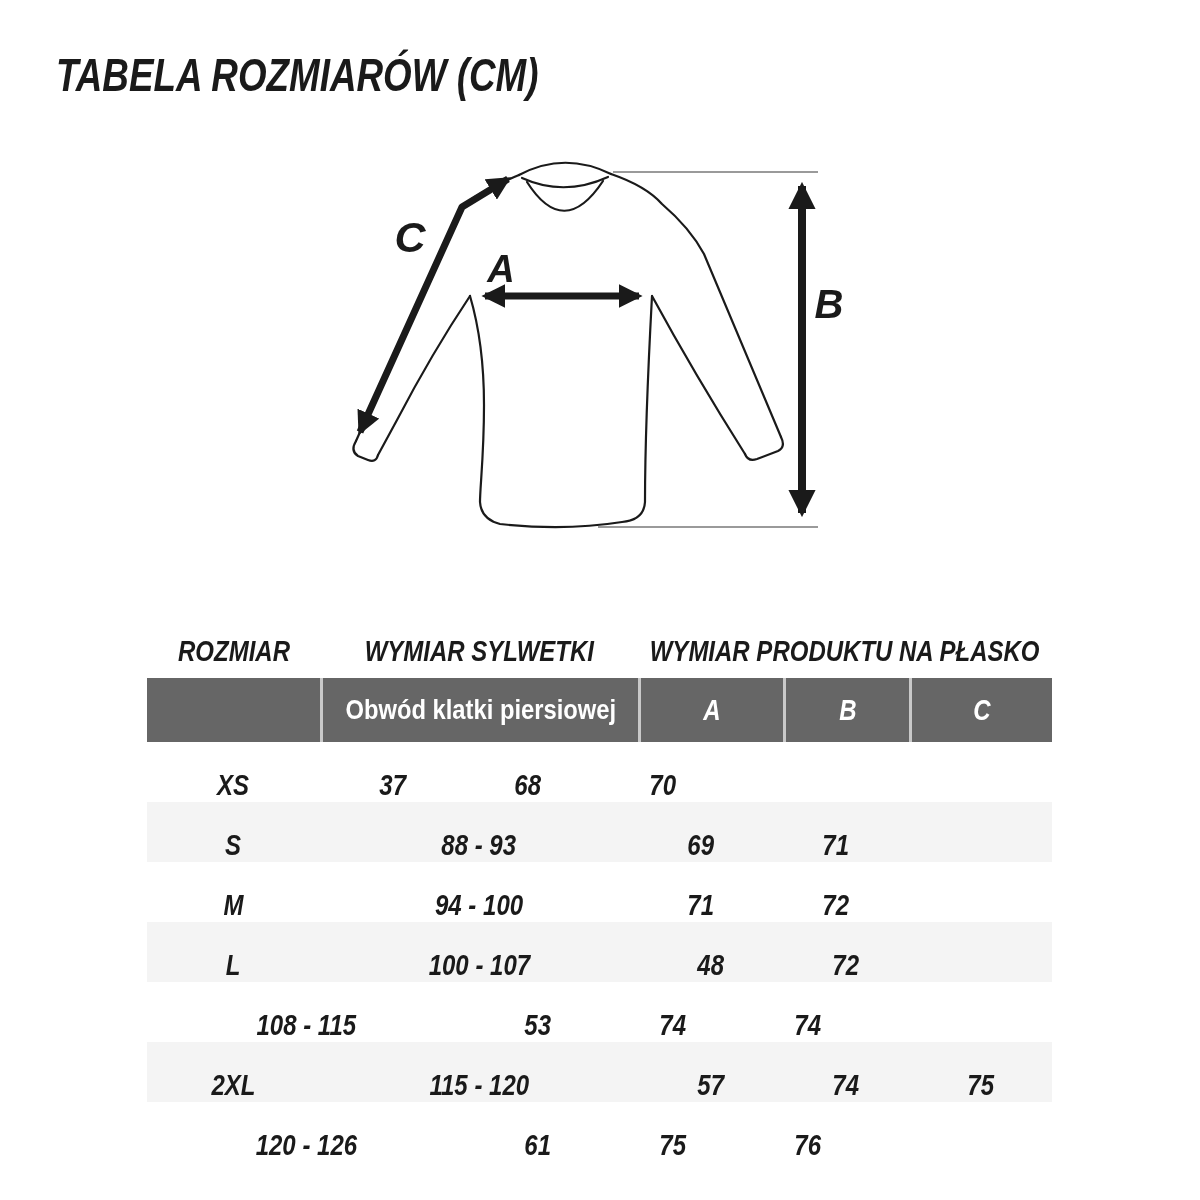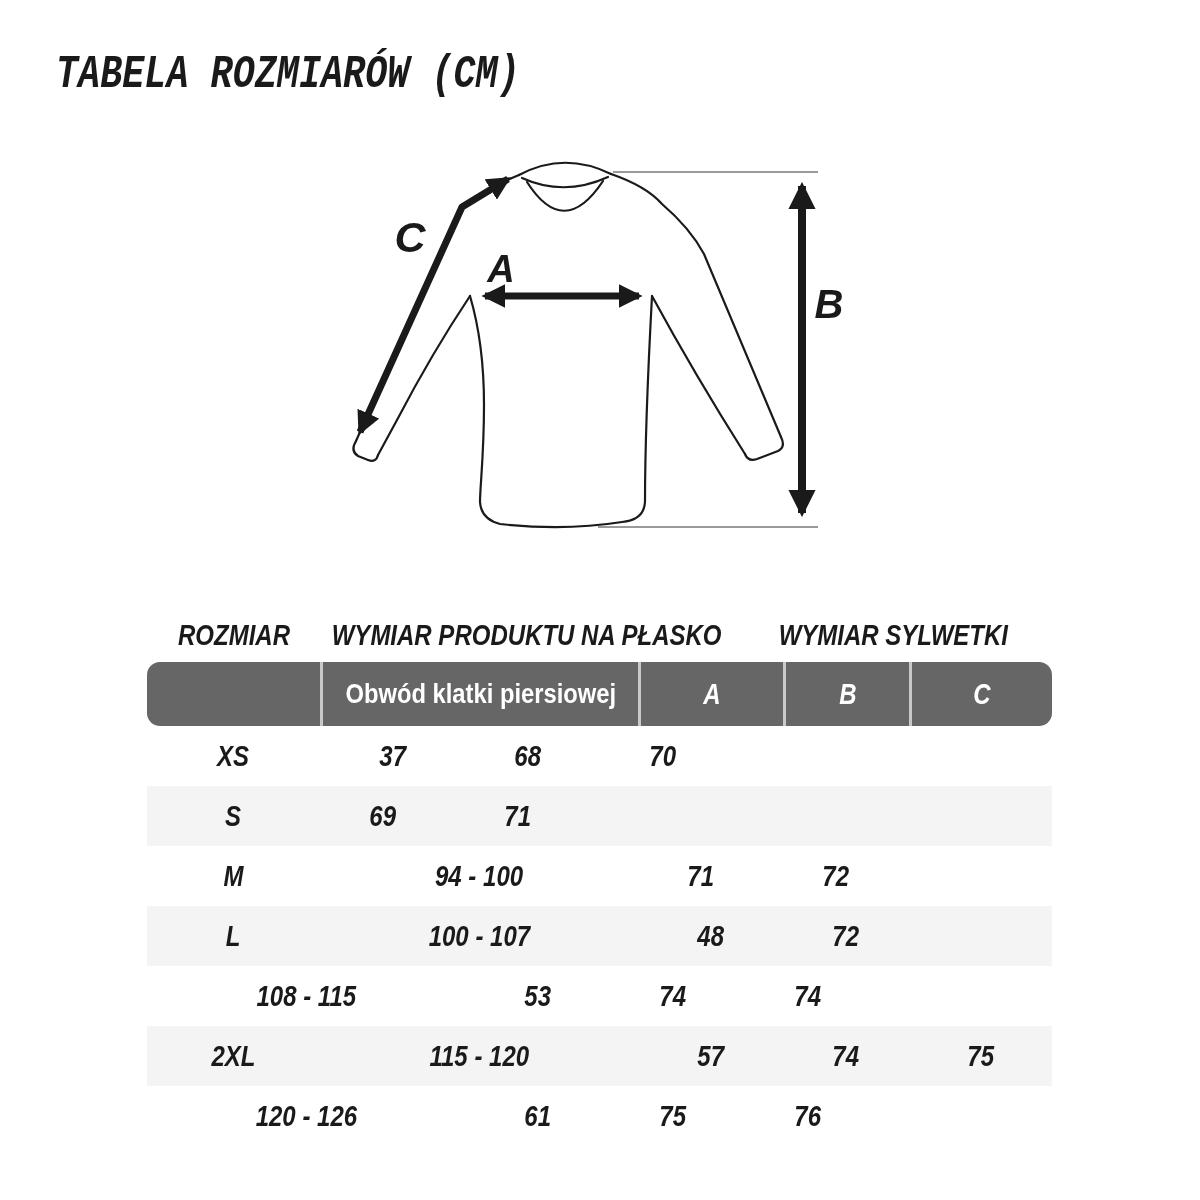--- a/index.html
+++ b/index.html
@@ -4,33 +4,33 @@
 <style>
   :root{
     --header-bg:#666666; --header-text:#ffffff; --row-alt:#f4f4f4;
     --separator:#c9c9c9; --guide-line:#9a9a9a; --ink:#1a1a1a;
   }
   html,body{margin:0;padding:0;}
   body{width:1200px;height:1200px;background:#ffffff;overflow:hidden;
        font-family:"Liberation Sans",sans-serif;color:var(--ink);}
   .stage{position:relative;width:1200px;height:1200px;}
   .title{position:absolute;left:56px;top:52px;margin:0;
-         font-size:46px;line-height:1;font-weight:700;font-style:italic;white-space:nowrap;font-family:Liberation Mono, monospace;}
+         font-size:46px;line-height:1;font-weight:700;font-style:italic;white-space:nowrap;}
   .title .cond{transform-origin:left center;}
   .cond{display:inline-block;transform:scaleX(.8);white-space:nowrap;}
   .diagram{position:absolute;left:0;top:0;pointer-events:none;}
 
-  .sizetable{position:absolute;left:147px;top:608px;width:905px;}
+  .sizetable{position:absolute;left:147px;top:624px;width:905px;}
   .grouprow{display:flex;align-items:flex-end;height:44px;
             font-size:30px;font-weight:700;font-style:italic;}
   .grouprow .gcell{display:flex;justify-content:center;align-items:flex-end;}
   .headrow{display:flex;height:64px;margin-top:10px;background:var(--header-bg);
-           color:var(--header-text);border-radius:13px;}
+           color:var(--header-text);}
   .headrow .cell + .cell{border-left:3px solid var(--separator);}
-  .row{display:flex;height:60px;}
+  .row{display:flex;height:60px;align-items:flex-end;}
   .row.alt{background:var(--row-alt);}
   .cell{display:flex;align-items:center;justify-content:center;box-sizing:border-box;
         font-size:30px;font-weight:700;font-style:italic;}
   .chest-label{display:inline-block;transform:scaleX(.88);white-space:nowrap;
                font-style:normal;font-size:27px;font-weight:700;}
   .c1{width:173px}.c2{width:318px}.c3{width:145px}.c4{width:126px}.c5{width:143px}
   .gc1{width:173px}.gc2{width:318px}.gc3{width:414px}
 
   .svg-label{font-family:"Liberation Sans",sans-serif;font-weight:700;
              font-style:italic;fill:var(--ink);}
@@ -79,26 +79,26 @@
     <text class="svg-label" x="829" y="318" font-size="40" text-anchor="middle">B</text>
     <text class="svg-label" x="410" y="252" font-size="43" text-anchor="middle">C</text>
   </svg>
 
   <div class="sizetable">
 
     <div class="grouprow">
       <div class="gcell gc1">
           <span class="cond">ROZMIAR</span>
         </div>
+      <div class="gcell gc2">
+          <span class="cond">WYMIAR SYLWETKI</span>
+        </div>
       <div class="gcell gc3">
           <span class="cond">WYMIAR PRODUKTU NA PŁASKO</span>
         </div>
-      <div class="gcell gc2">
-          <span class="cond">WYMIAR SYLWETKI</span>
-        </div>
     </div>
 
     <div class="headrow">
       <div class="cell c1"></div>
       <div class="cell c2">
           <span class="chest-label">Obwód klatki piersiowej</span>
         </div>
       <div class="cell c3">
           <span class="cond">A</span>
         </div>
@@ -122,20 +122,23 @@
         </div>
       <div class="cell c5">
           <span class="cond">70</span>
         </div>
     </div>
 
     <div class="row alt">
       <div class="cell c1">
           <span class="cond">S</span>
         </div>
+      <div class="cell c2">
+          <span class="cond">88 - 93</span>
+        </div>
       <div class="cell c4">
           <span class="cond">69</span>
         </div>
       <div class="cell c5">
           <span class="cond">71</span>
         </div>
     </div>
 
     <div class="row">
       <div class="cell c1">

